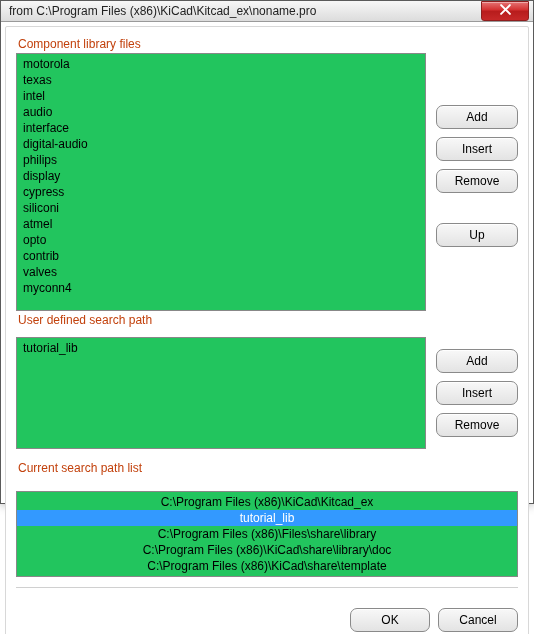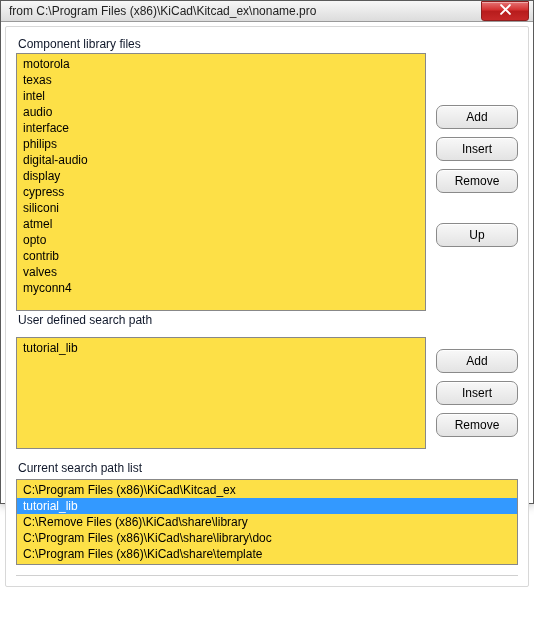--- a/index.html
+++ b/index.html
@@ -53,30 +53,30 @@
     padding: 8px 10px 10px 10px;
     display: flex;
     flex-direction: column;
     background: #fff;
     border: 1px solid #d8d8d8;
     border-radius: 2px;
     margin: 4px;
   }
   .section-label {
     margin: 2px 0 2px 2px;
-    color: #0f172a;
+    color: #c2410c;
   }
   .row {
     display: flex;
     gap: 10px;
   }
   .listbox {
     flex: 1;
     border: 1px solid #888;
-    background: #fde047;
+    background: #22c55e;
     overflow: hidden;
     position: relative;
   }
   .listbox-inner {
     height: 100%;
     overflow-y: scroll;
     padding: 2px 0;
   }
   
   .listbox-inner::-webkit-scrollbar { width: 17px; }
@@ -111,21 +111,21 @@
     height: 24px;
     border: 1px solid #8a8a8a;
     border-radius: 7px;
     background: linear-gradient(to bottom,#f8f8f8,#e3e3e3);
     font: inherit;
     cursor: default;
     box-shadow: inset 0 1px 0 rgba(255,255,255,.8);
   }
   .lib-row { height: 258px; }
   .udp-row { height: 112px; margin-top: 8px; }
-  .splist-box { height: 104px; margin-top: 2px; }
+  .splist-box { height: 104px; margin-top: 14px; text-align: center; }
   .splist-box .listbox-inner { overflow-y: auto; }
   .bottom-bar {
     margin-top: 12px;
     padding-top: 8px;
     display: flex;
     justify-content: flex-end;
     gap: 8px;
   }
   .bottom-bar .btn { width: 80px; }
   hr.sep {
@@ -154,22 +154,22 @@
 
     <div class="section-label">Component library files</div>
     <div class="row lib-row">
       <div class="listbox">
         <div class="listbox-inner" id="lib-list">
             <div class="list-item">motorola</div>
             <div class="list-item">texas</div>
             <div class="list-item">intel</div>
             <div class="list-item">audio</div>
             <div class="list-item">interface</div>
+            <div class="list-item">digital-audio</div>
             <div class="list-item">philips</div>
-            <div class="list-item">digital-audio</div>
             <div class="list-item">display</div>
             <div class="list-item">cypress</div>
             <div class="list-item">siliconi</div>
             <div class="list-item">atmel</div>
             <div class="list-item">opto</div>
             <div class="list-item">contrib</div>
             <div class="list-item">valves</div>
             <div class="list-item">myconn4</div>
           </div>
       </div>
@@ -194,22 +194,26 @@
         <button class="btn">Insert</button>
         <button class="btn">Remove</button>
       </div>
     </div>
 
     <div class="section-label" style="margin-top:12px">Current search path list</div>
     <div class="listbox splist-box">
       <div class="listbox-inner" id="sp-list">
           <div class="list-item">C:\Program Files (x86)\KiCad\Kitcad_ex</div>
           <div class="list-item selected">tutorial_lib</div>
-          <div class="list-item">C:\Remove Files (x86)\KiCad\share\library</div>
+          <div class="list-item">C:\Program Files (x86)\Files\share\library</div>
           <div class="list-item">C:\Program Files (x86)\KiCad\share\library\doc</div>
           <div class="list-item">C:\Program Files (x86)\KiCad\share\template</div>
         </div>
     </div>
 
     <hr class="sep">
+    <div class="bottom-bar">
+      <button class="btn">OK</button>
+      <button class="btn">Cancel</button>
+    </div>
 
   </div>
 </div>
 
 </body></html>

